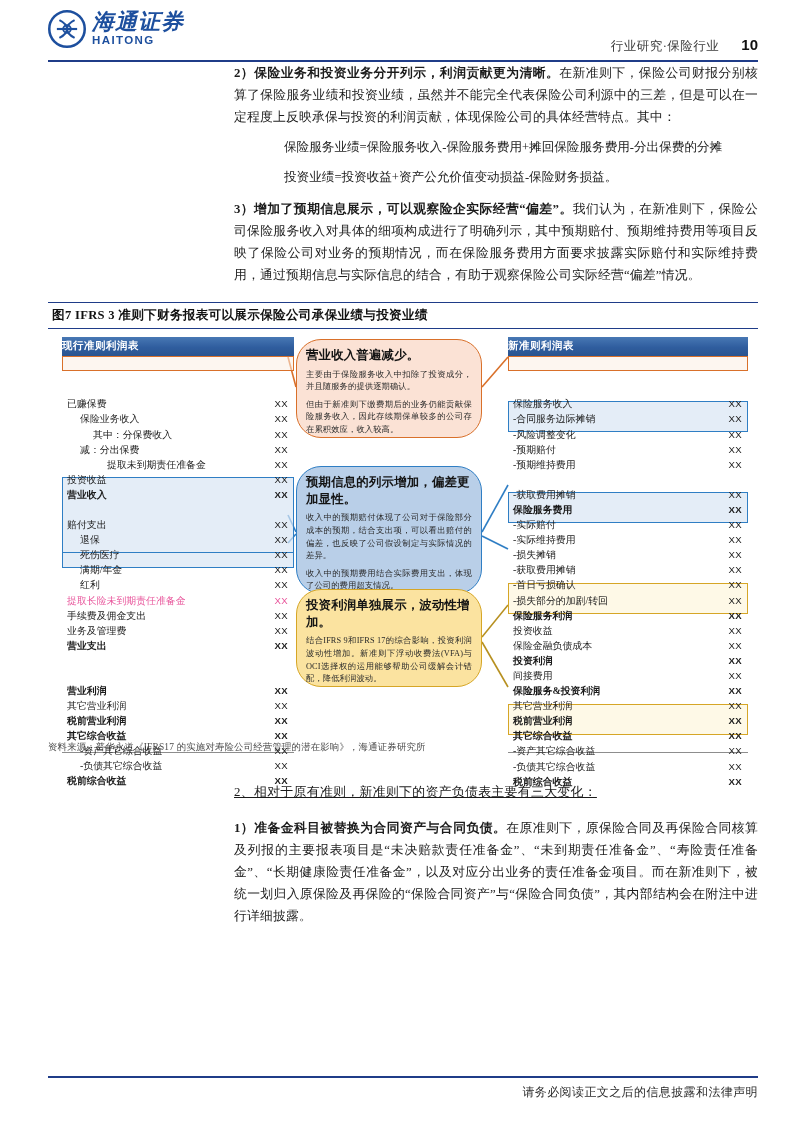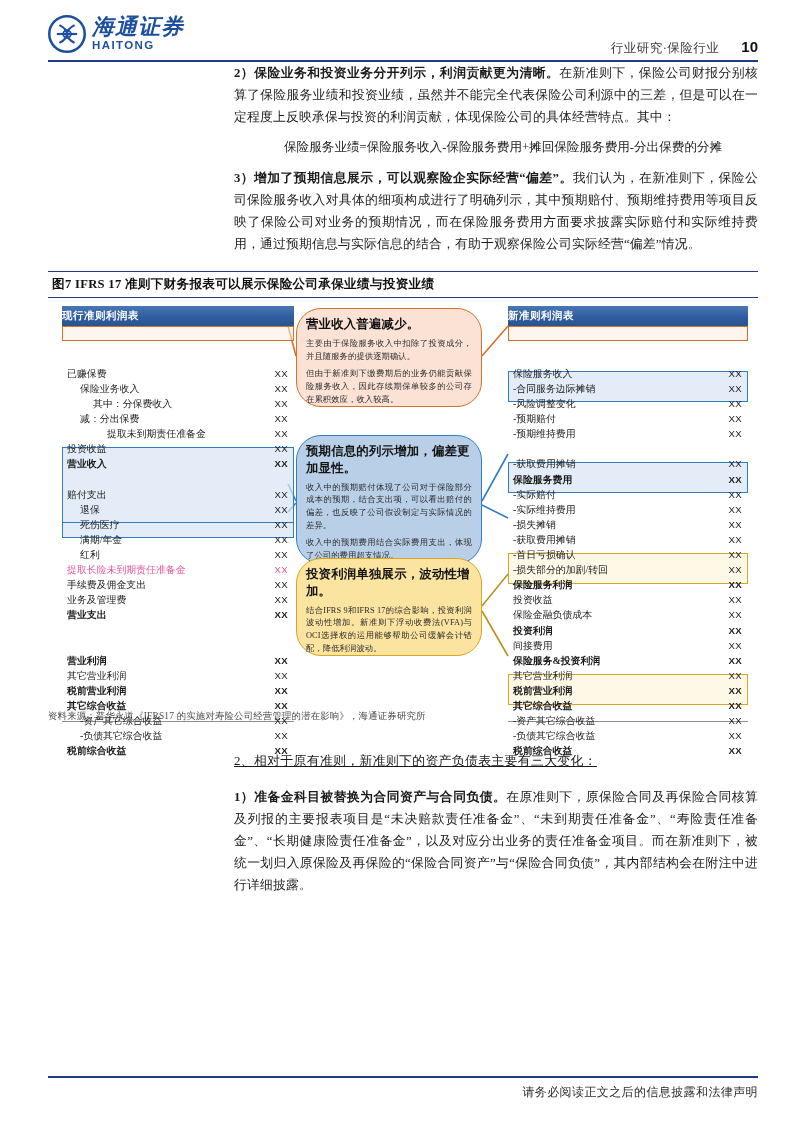--- a/index.html
+++ b/index.html
@@ -12,21 +12,21 @@
     position: relative;
     overflow: hidden;
   }
 
   
   .page-header {
     position: relative;
     height: 58px;
     padding: 10px 36px 0 48px;
     display: flex;
-    align-items: center;
+    align-items: flex-start;
   }
   .logo-wrap { display: flex; align-items: center; gap: 6px; }
   .logo-mark { width: 38px; height: 38px; flex: 0 0 38px; }
   .logo-text-block { display: flex; flex-direction: column; line-height: 1; }
   .logo-cn {
     font-family: "Liberation Serif", serif;
     font-size: 22px; font-weight: bold; color: #1d4f9e;
     letter-spacing: 1px;
     font-style: italic;
   }
@@ -228,28 +228,29 @@
 </div>
 <div class="header-rule"></div>
 
 <div class="content">
 
   <p class="para">
     <span class="lead">2）保险业务和投资业务分开列示，利润贡献更为清晰。</span><span>在新准则下，保险公司财报分别核算了保险服务业绩和投资业绩，虽然并不能完全代表保险公司利源中的三差，但是可以在一定程度上反映承保与投资的利润贡献，体现保险公司的具体经营特点。其中：</span>
   </p>
 
   <p class="formula">保险服务业绩=保险服务收入-保险服务费用+摊回保险服务费用-分出保费的分摊</p>
+  <p class="formula">投资业绩=投资收益+资产公允价值变动损益-保险财务损益。</p>
 
   <p class="para">
     <span class="lead">3）增加了预期信息展示，可以观察险企实际经营“偏差”。</span><span>我们认为，在新准则下，保险公司保险服务收入对具体的细项构成进行了明确列示，其中预期赔付、预期维持费用等项目反映了保险公司对业务的预期情况，而在保险服务费用方面要求披露实际赔付和实际维持费用，通过预期信息与实际信息的结合，有助于观察保险公司实际经营“偏差”情况。</span>
   </p>
 </div>
 
 <div class="exhibit">
-  <div class="exhibit-title-bar">图7  IFRS 17 准则下财务报表可以展示保险公司承保业绩与投资业绩</div>
+  <div class="exhibit-title-bar">图7  IFRS 3 准则下财务报表可以展示保险公司承保业绩与投资业绩</div>
 
   <div class="exhibit-body">
 
     <svg class="connector" viewBox="0 0 710 402" preserveAspectRatio="none">
       <path d="M240 20 L248 50" fill="none" stroke="#d9702a" stroke-width="1.6"></path>
       <path d="M434 50 L460 20" fill="none" stroke="#d9702a" stroke-width="1.6"></path>
       <path d="M240 178 L248 195" fill="none" stroke="#2f7ec4" stroke-width="1.6"></path>
       <path d="M240 206 L248 197" fill="none" stroke="#2f7ec4" stroke-width="1.6"></path>
       <path d="M434 195 L460 148" fill="none" stroke="#2f7ec4" stroke-width="1.6"></path>
       <path d="M434 199 L460 212" fill="none" stroke="#2f7ec4" stroke-width="1.6"></path>

